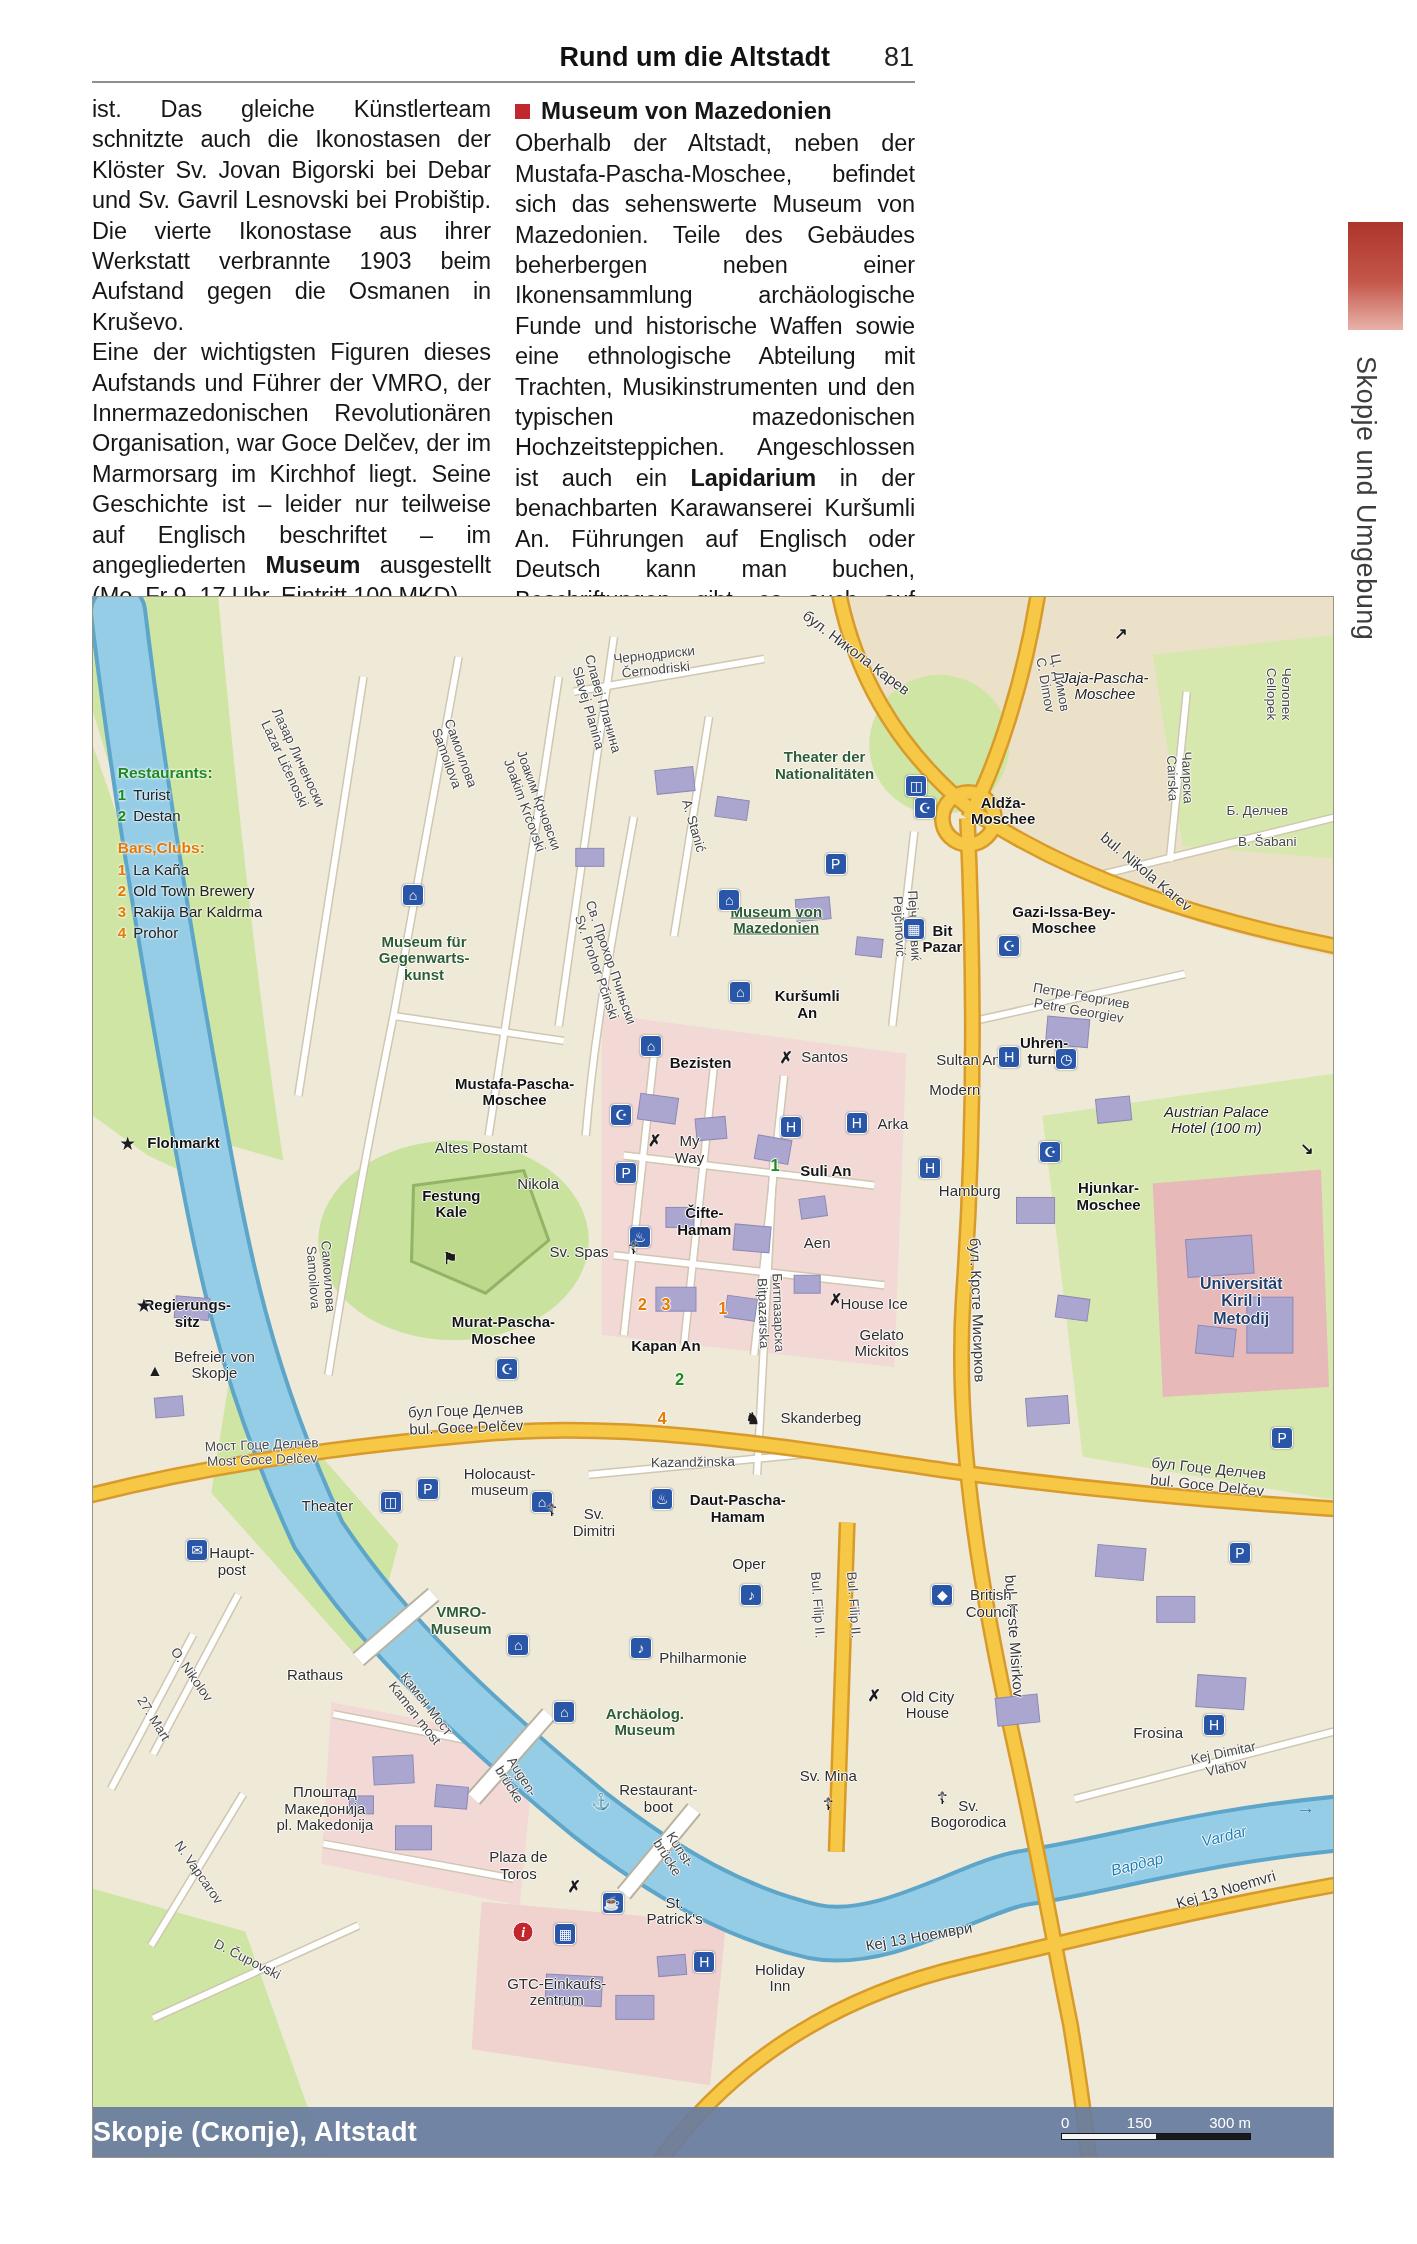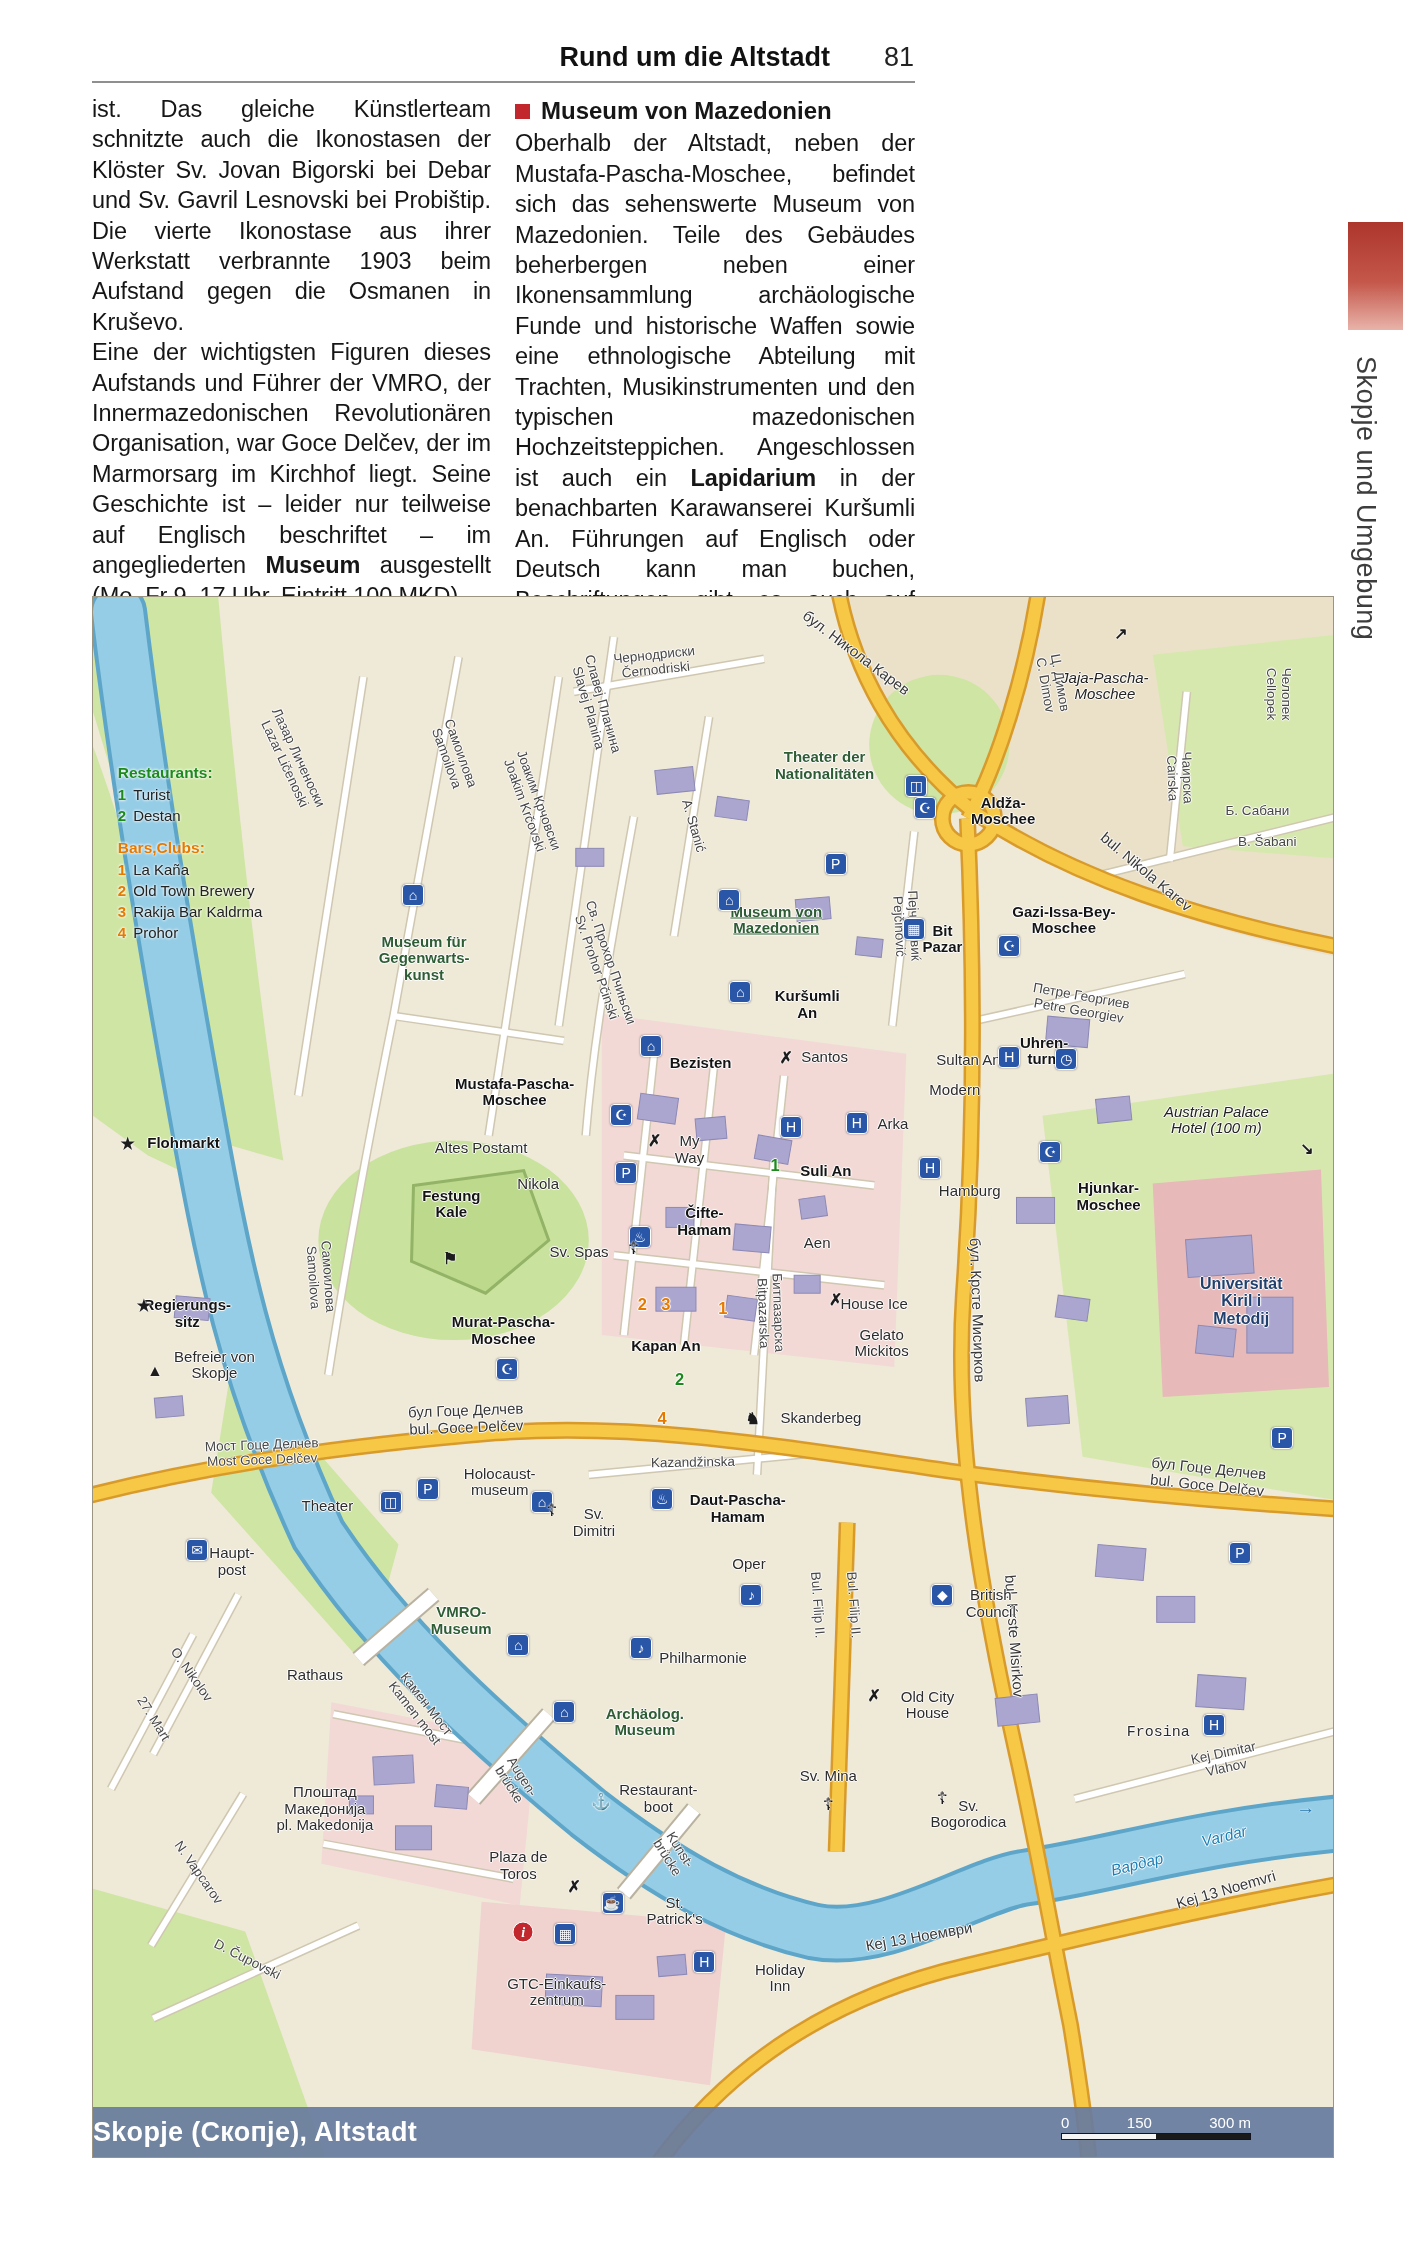--- a/index.html
+++ b/index.html
@@ -286,21 +286,21 @@
 Slavej Planina</div>
       <div class="lbl st" style="left: 45.3%; top: 4.2%; transform: translate(-50%, -50%) rotate(-6deg);">Чернодриски
 Černodriski</div>
       <div class="lbl stb" style="left: 61.5%; top: 3.6%; transform: translate(-50%, -50%) rotate(37deg);">бул. Никола Карев</div>
       <div class="lbl st" style="left: 77.3%; top: 5.6%; transform: translate(-50%, -50%) rotate(80deg);">Ц. Димов
 C. Dimov</div>
       <div class="lbl st" style="left: 95.6%; top: 6.2%; transform: translate(-50%, -50%) rotate(90deg);">Челопек
 Cellopek</div>
       <div class="lbl st" style="left: 87.6%; top: 11.6%; transform: translate(-50%, -50%) rotate(88deg);">Чаирска
 Cairska</div>
-      <div class="lbl st" style="left: 93.9%; top: 13.7%; transform: translate(-50%, -50%) rotate(0deg);">Б. Сабани</div>
+      <div class="lbl st" style="left: 93.9%; top: 13.7%; transform: translate(-50%, -50%) rotate(0deg);">Б. Делчев</div>
       <div class="lbl st" style="left: 94.7%; top: 15.7%; transform: translate(-50%, -50%) rotate(0deg);">B. Šabani</div>
       <div class="lbl stb" style="left: 84.9%; top: 17.6%; transform: translate(-50%, -50%) rotate(40deg);">bul. Nikola Karev</div>
       <div class="lbl st" style="left: 48.4%; top: 14.7%; transform: translate(-50%, -50%) rotate(74deg);">A. Stanić</div>
       <div class="lbl st" style="left: 41.1%; top: 23.6%; transform: translate(-50%, -50%) rotate(71deg);">Св. Прохор Пчињски
 Sv. Prohor Pčinski</div>
       <div class="lbl st" style="left: 65.6%; top: 21.1%; transform: translate(-50%, -50%) rotate(87deg);">Пејчиновиќ
 Pejčinović</div>
       <div class="lbl st" style="left: 79.6%; top: 26.1%; transform: translate(-50%, -50%) rotate(10deg);">Петре Георгиев
 Petre Georgiev</div>
       <div class="lbl st" style="left: 18.3%; top: 43.6%; transform: translate(-50%, -50%) rotate(86deg);">Самоилова
@@ -402,21 +402,21 @@
       <div class="lbl poi" style="left: 72.4%; top: 64.5%; transform: translate(-50%, -50%) rotate(0deg);">British
 Council</div>
       <div class="lbl mus" style="left: 29.7%; top: 65.6%; transform: translate(-50%, -50%) rotate(0deg);">VMRO-
 Museum</div>
       <div class="lbl poi" style="left: 49.2%; top: 68%; transform: translate(-50%, -50%) rotate(0deg);">Philharmonie</div>
       <div class="lbl poi" style="left: 17.9%; top: 69.1%; transform: translate(-50%, -50%) rotate(0deg);">Rathaus</div>
       <div class="lbl mus" style="left: 44.5%; top: 72.1%; transform: translate(-50%, -50%) rotate(0deg);">Archäolog.
 Museum</div>
       <div class="lbl poi" style="left: 67.3%; top: 71%; transform: translate(-50%, -50%) rotate(0deg);">Old City
 House</div>
-      <div class="lbl poi" style="left: 85.9%; top: 72.8%; transform: translate(-50%, -50%) rotate(0deg); font-family: Liberation Mono, monospace;">Frosina</div>
+      <div class="lbl poi" style="left: 85.9%; top: 72.8%; transform: translate(-50%, -50%) rotate(0deg);">Frosina</div>
       <div class="lbl poi" style="left: 18.7%; top: 77.7%; transform: translate(-50%, -50%) rotate(0deg);">Плоштад
 Македонија
 pl. Makedonija</div>
       <div class="lbl poi" style="left: 45.6%; top: 77%; transform: translate(-50%, -50%) rotate(0deg);">Restaurant-
 boot</div>
       <div class="lbl poi" style="left: 59.3%; top: 75.6%; transform: translate(-50%, -50%) rotate(0deg);">Sv. Mina</div>
       <div class="lbl poi" style="left: 70.6%; top: 78%; transform: translate(-50%, -50%) rotate(0deg);">Sv.
 Bogorodica</div>
       <div class="lbl poi" style="left: 34.3%; top: 81.3%; transform: translate(-50%, -50%) rotate(0deg);">Plaza de
 Toros</div>

